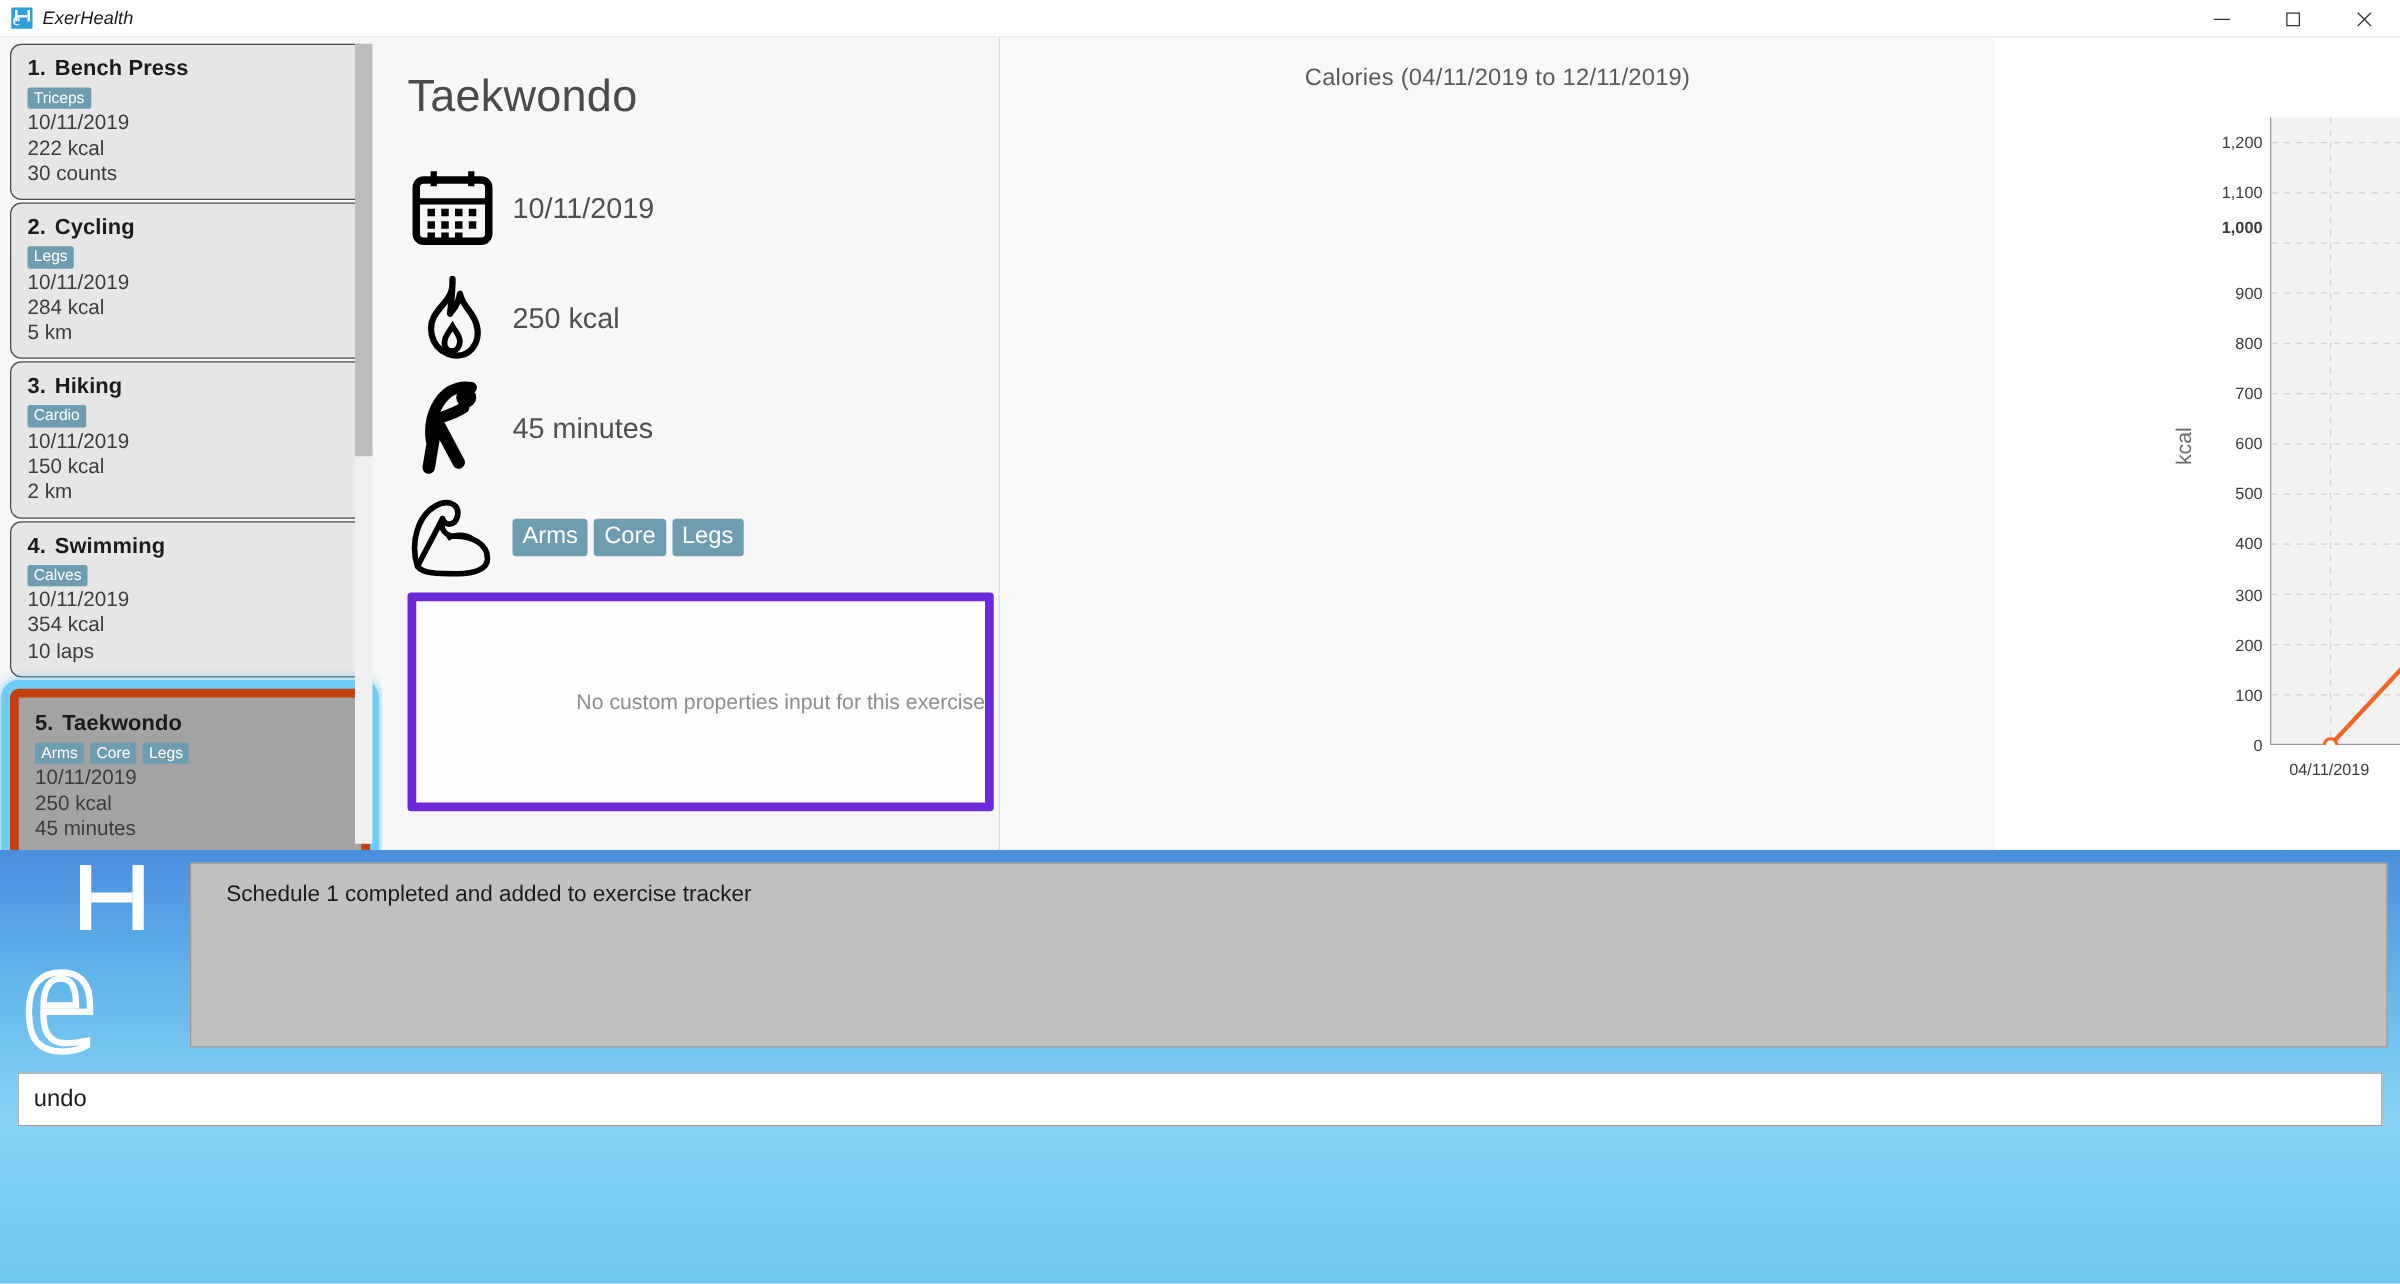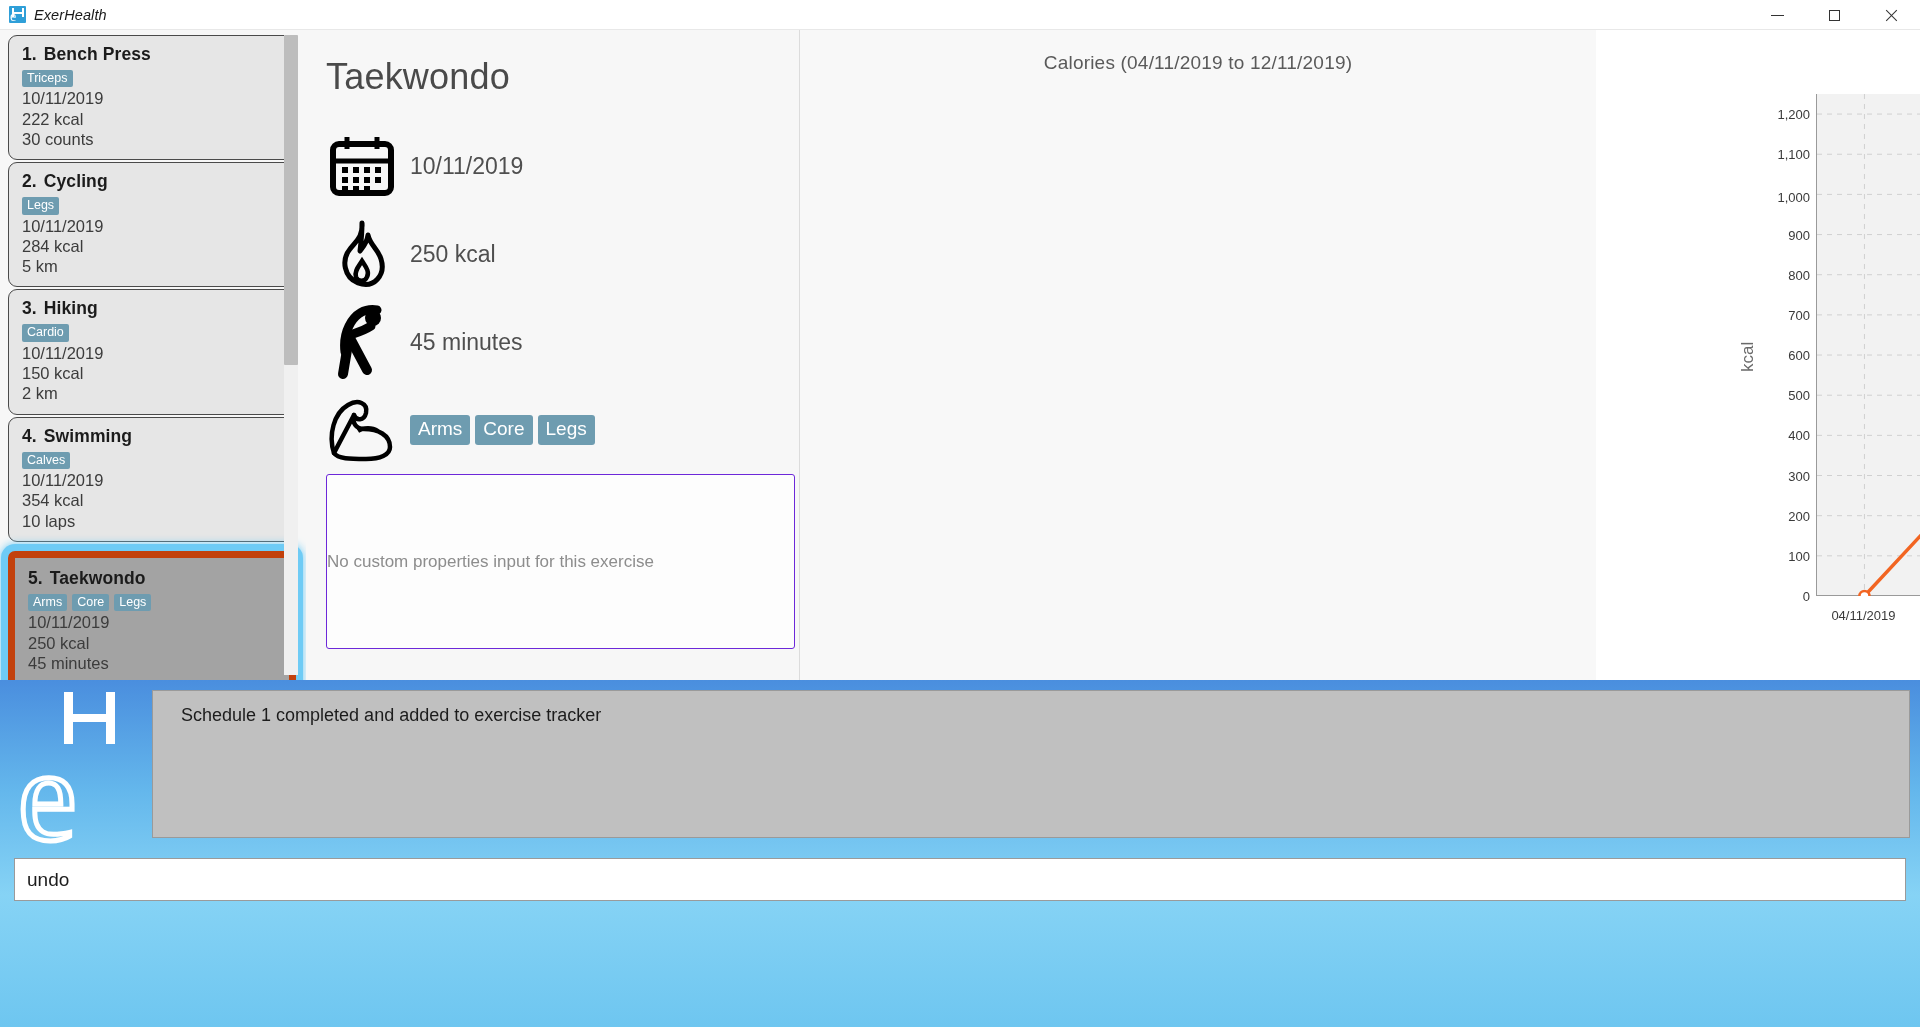--- a/index.html
+++ b/index.html
@@ -103,22 +103,22 @@
                  align-items: center; justify-content: center; }
   .detail-val { font-size: 23px; color: #4f4f4f; margin-left: 12px; }
   .detail-row .ex-tags { margin: 0 0 0 12px; }
   .detail-row .tag { font-size: 19px; padding: 3px 8px 5px 8px; border-radius: 3px; }
   #other-props-label {
     font-size: 19px; color: #3c3c3c; font-weight: bold;
     margin: 10px 0 14px 3px;
   }
   #other-props-box {
     width: 469px; height: 175px; background: #fdfdfd;
-    border: 1px solid #6d28d9; border-radius: 3px;
-    display: flex; align-items: center; justify-content: flex-start;
+    border: 7px solid #6d28d9; border-radius: 3px;
+    display: flex; align-items: center; justify-content: flex-end;
   }
   #other-props-empty { font-size: 17px; color: #8d8d8d; }
   #detail-divider {
     position: absolute; right: 0; top: 0; width: 1px; height: 650px;
     background: #dcdcdc;
   }
 
   
   #chart-panel { flex: 1; background: #f8f8f8; position: relative; }
   #chart-title {
@@ -343,21 +343,21 @@
         <div class="y-tick" style="top: 502px;">0</div>
         <div class="y-tick" style="top: 461.84px;">100</div>
         <div class="y-tick" style="top: 421.68px;">200</div>
         <div class="y-tick" style="top: 381.52px;">300</div>
         <div class="y-tick" style="top: 341.36px;">400</div>
         <div class="y-tick" style="top: 301.2px;">500</div>
         <div class="y-tick" style="top: 261.04px;">600</div>
         <div class="y-tick" style="top: 220.88px;">700</div>
         <div class="y-tick" style="top: 180.72px;">800</div>
         <div class="y-tick" style="top: 140.56px;">900</div>
-        <div class="y-tick" style="top: 103px;">1,000</div>
+        <div class="y-tick" style="top: 88px; font-weight: bold;">1,000</div>
         <div class="y-tick" style="top: 60.24px;">1,100</div>
         <div class="y-tick" style="top: 20.08px;">1,200</div>
       </div>
     <div id="y-axis-title">kcal</div>
     <div id="plot-area">
       <svg id="chart-svg" width="854" height="502">
           <line x1="0" x2="854" y1="461.84" y2="461.84" stroke="#d0d0d0" stroke-width="1" stroke-dasharray="5,5"></line>
           <line x1="0" x2="854" y1="421.68" y2="421.68" stroke="#d0d0d0" stroke-width="1" stroke-dasharray="5,5"></line>
           <line x1="0" x2="854" y1="381.52" y2="381.52" stroke="#d0d0d0" stroke-width="1" stroke-dasharray="5,5"></line>
           <line x1="0" x2="854" y1="341.36" y2="341.36" stroke="#d0d0d0" stroke-width="1" stroke-dasharray="5,5"></line>

